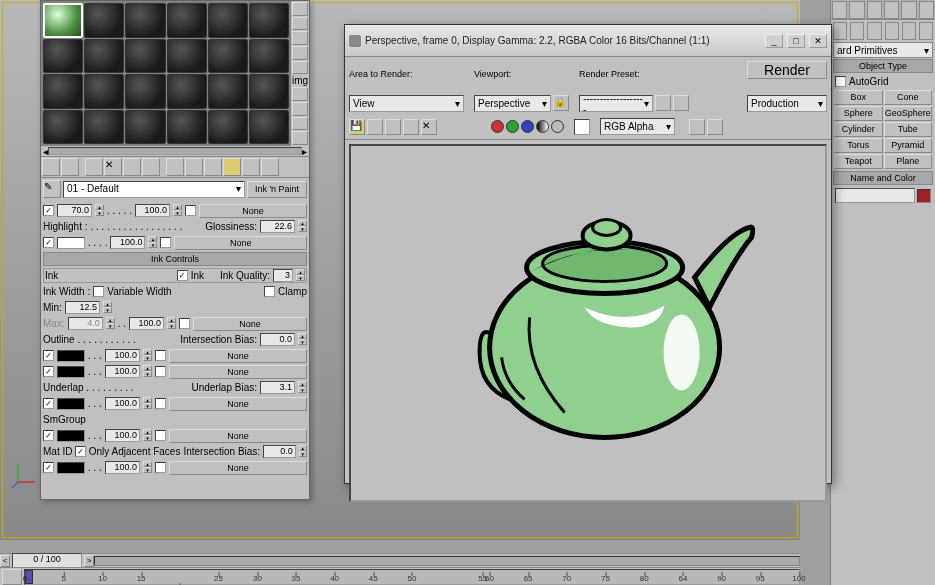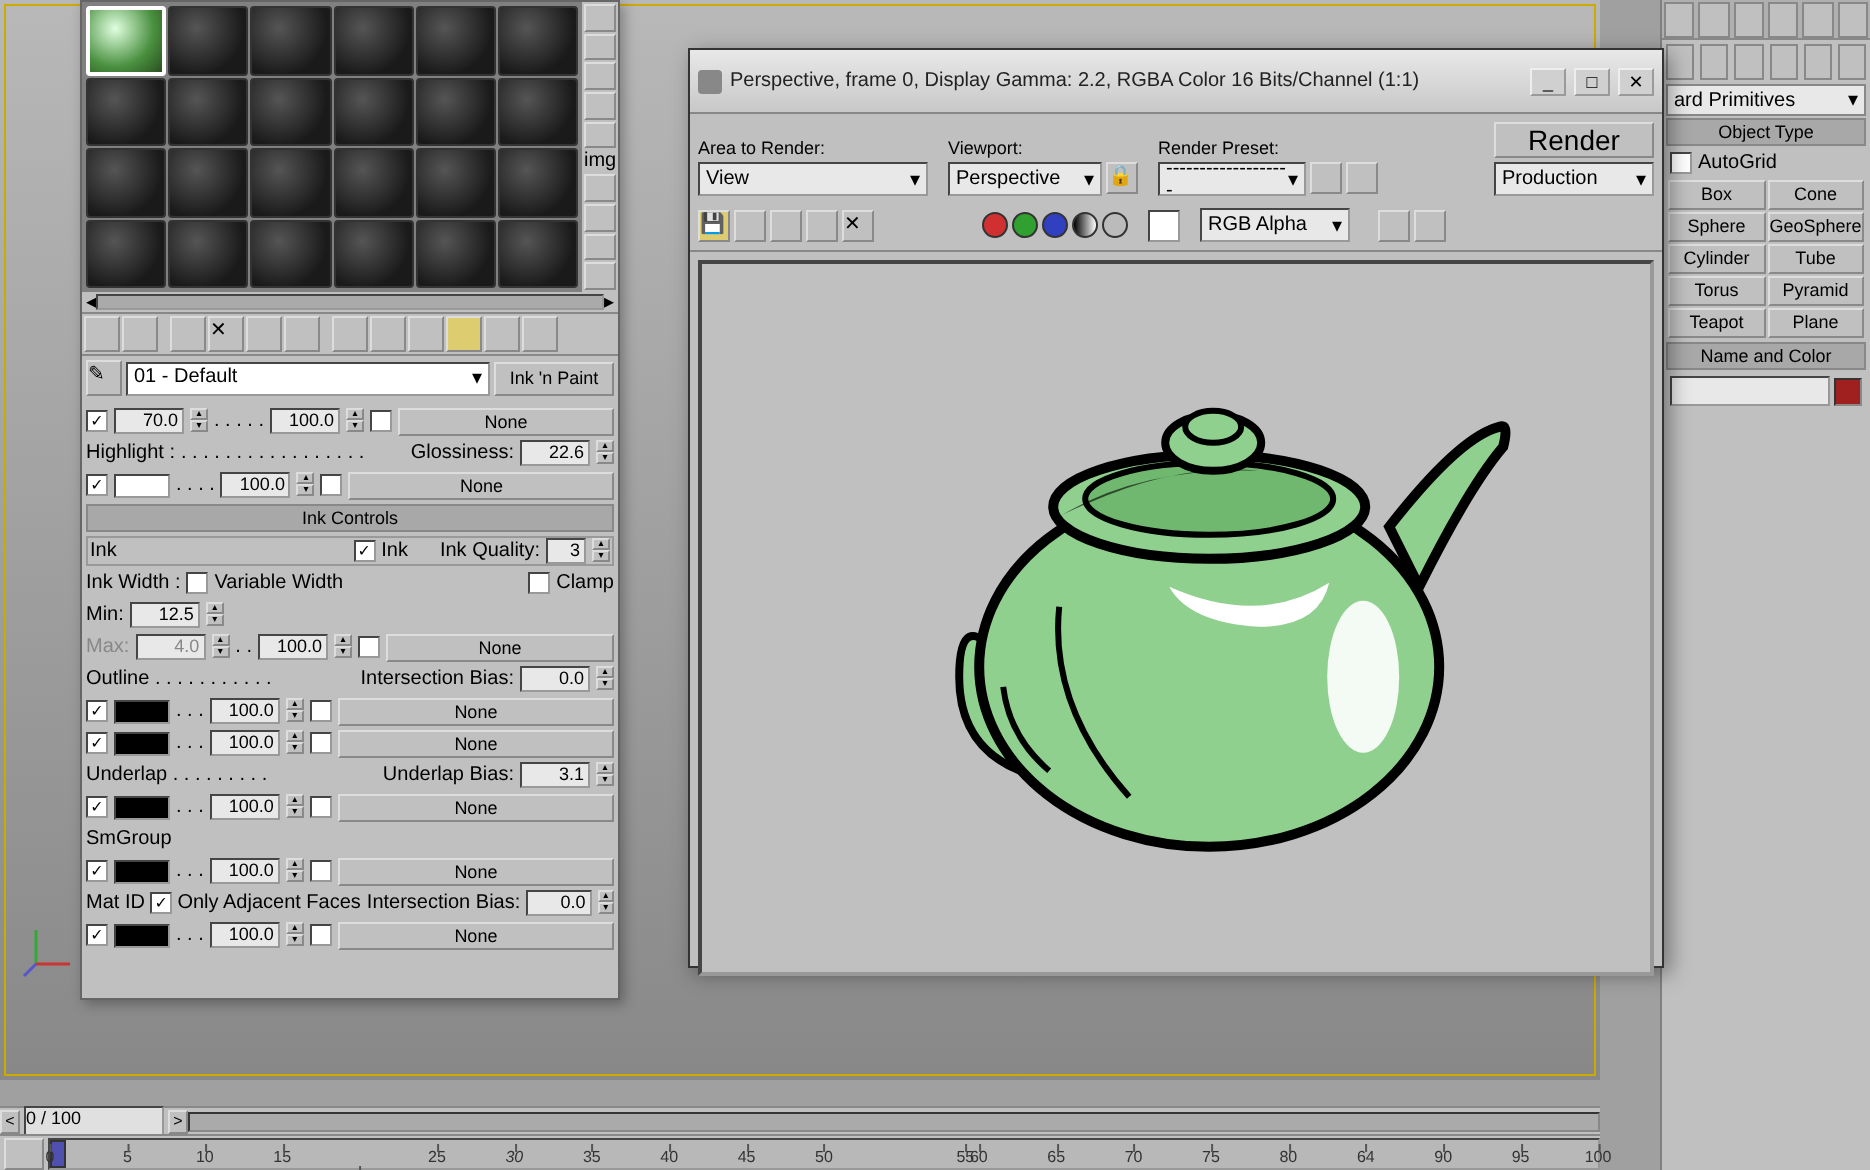--- a/index.html
+++ b/index.html
@@ -41,33 +41,33 @@
 .chk{width:11px;height:11px;background:#fff;border:1px inset #999;display:flex;align-items:center;justify-content:center;font-size:8px}
 .clr-sw{width:28px;height:12px;border:1px inset #999}
 .sec-bar{background:#a8a8a8;border:1px solid #888;text-align:center;padding:1px;font-size:9px;margin:2px 0}
 .render-win{position:absolute;left:344px;top:24px;width:488px;height:460px;background:#c0c0c0;border:1px solid #333;box-shadow:3px 3px 10px rgba(0,0,0,.4)}
 .rw-title{height:32px;background:linear-gradient(180deg,#e8e8e8,#c8c8c8);display:flex;align-items:center;padding:0 4px;gap:4px;border-bottom:1px solid #888}
 .rw-title-ico{width:12px;height:12px;background:#888;border-radius:2px}
 .rw-title-txt{flex:1;font-size:10px;color:#222}
 .rw-wbtn{width:18px;height:14px;background:#d0d0d0;border:1px outset #eee;font-size:9px;text-align:center;line-height:12px}
 .rw-controls{padding:4px;border-bottom:1px solid #888}
 .rw-row1{display:flex;gap:10px;align-items:flex-end}
-.rw-col{display:flex;flex-direction:column;gap:2px}
+.rw-col{display:flex;flex-direction:column;gap:16px}
 .rw-col label{font-size:9px}
 .rw-dd{height:17px;background:#e8e8e8;border:1px inset #999;font-size:9px;padding:1px 3px;display:flex;justify-content:space-between;align-items:center}
 .rw-render-btn{width:80px;height:18px;background:#c0c0c0;border:1px outset #ddd;font-size:14px;margin-left:auto}
 .rw-row2{display:flex;gap:2px;align-items:center;margin-top:6px}
 .rw-ico{width:16px;height:16px;background:#c0c0c0;border:1px outset #ddd}
 .rw-cdot{width:13px;height:13px;border-radius:50%;border:1px solid #333}
 .rw-csw{width:16px;height:16px;background:#fff;border:1px inset #999}
 .rw-canvas{margin:4px;border:2px inset #999;background:#c0c0c0;height:358px;position:relative;overflow:hidden}
 .teapot-svg{position:absolute;left:50%;top:50%;transform:translate(-48%,-52%)}
 .timeline{position:absolute;left:0;bottom:18px;width:800px;height:14px;background:#c0c0c0;display:flex;align-items:center;border-top:1px solid #888}
 .tl-btn{width:10px;height:12px;background:#c0c0c0;border:1px outset #ddd;text-align:center;font-size:8px;line-height:10px}
-.tl-frame{width:70px;height:15px;background:#e0e0e0;border:1px inset #999;text-align:left;font-size:9px;line-height:10px;margin:0 2px}
+.tl-frame{width:70px;height:15px;background:#e0e0e0;border:1px inset #999;text-align:center;font-size:9px;line-height:10px;margin:0 2px}
 .tl-track{flex:1;height:10px;background:#aaa;border:1px inset #888}
 .ruler{position:absolute;left:0;bottom:0;width:800px;height:18px;background:#c0c0c0;display:flex;align-items:center;border-top:1px solid #888}
 .ruler-ico{width:20px;height:16px;background:#c0c0c0;border:1px outset #ddd;margin:0 2px}
 .ruler-track{flex:1;height:16px;position:relative;background:#b8b8b8;border:1px inset #999}
 .ruler-cursor{position:absolute;left:0;top:0;width:8px;height:14px;background:#5050b0;border:1px solid #333}
 .tick{position:absolute;top:0;font-size:8px;color:#333;transform:translateX(-50%)}
 .tick::before{content:"";position:absolute;left:50%;top:-2px;width:1px;height:4px;background:#555}
 .axis-gizmo{position:absolute;left:10px;bottom:50px;width:30px;height:30px}
 </style>
 </head>

